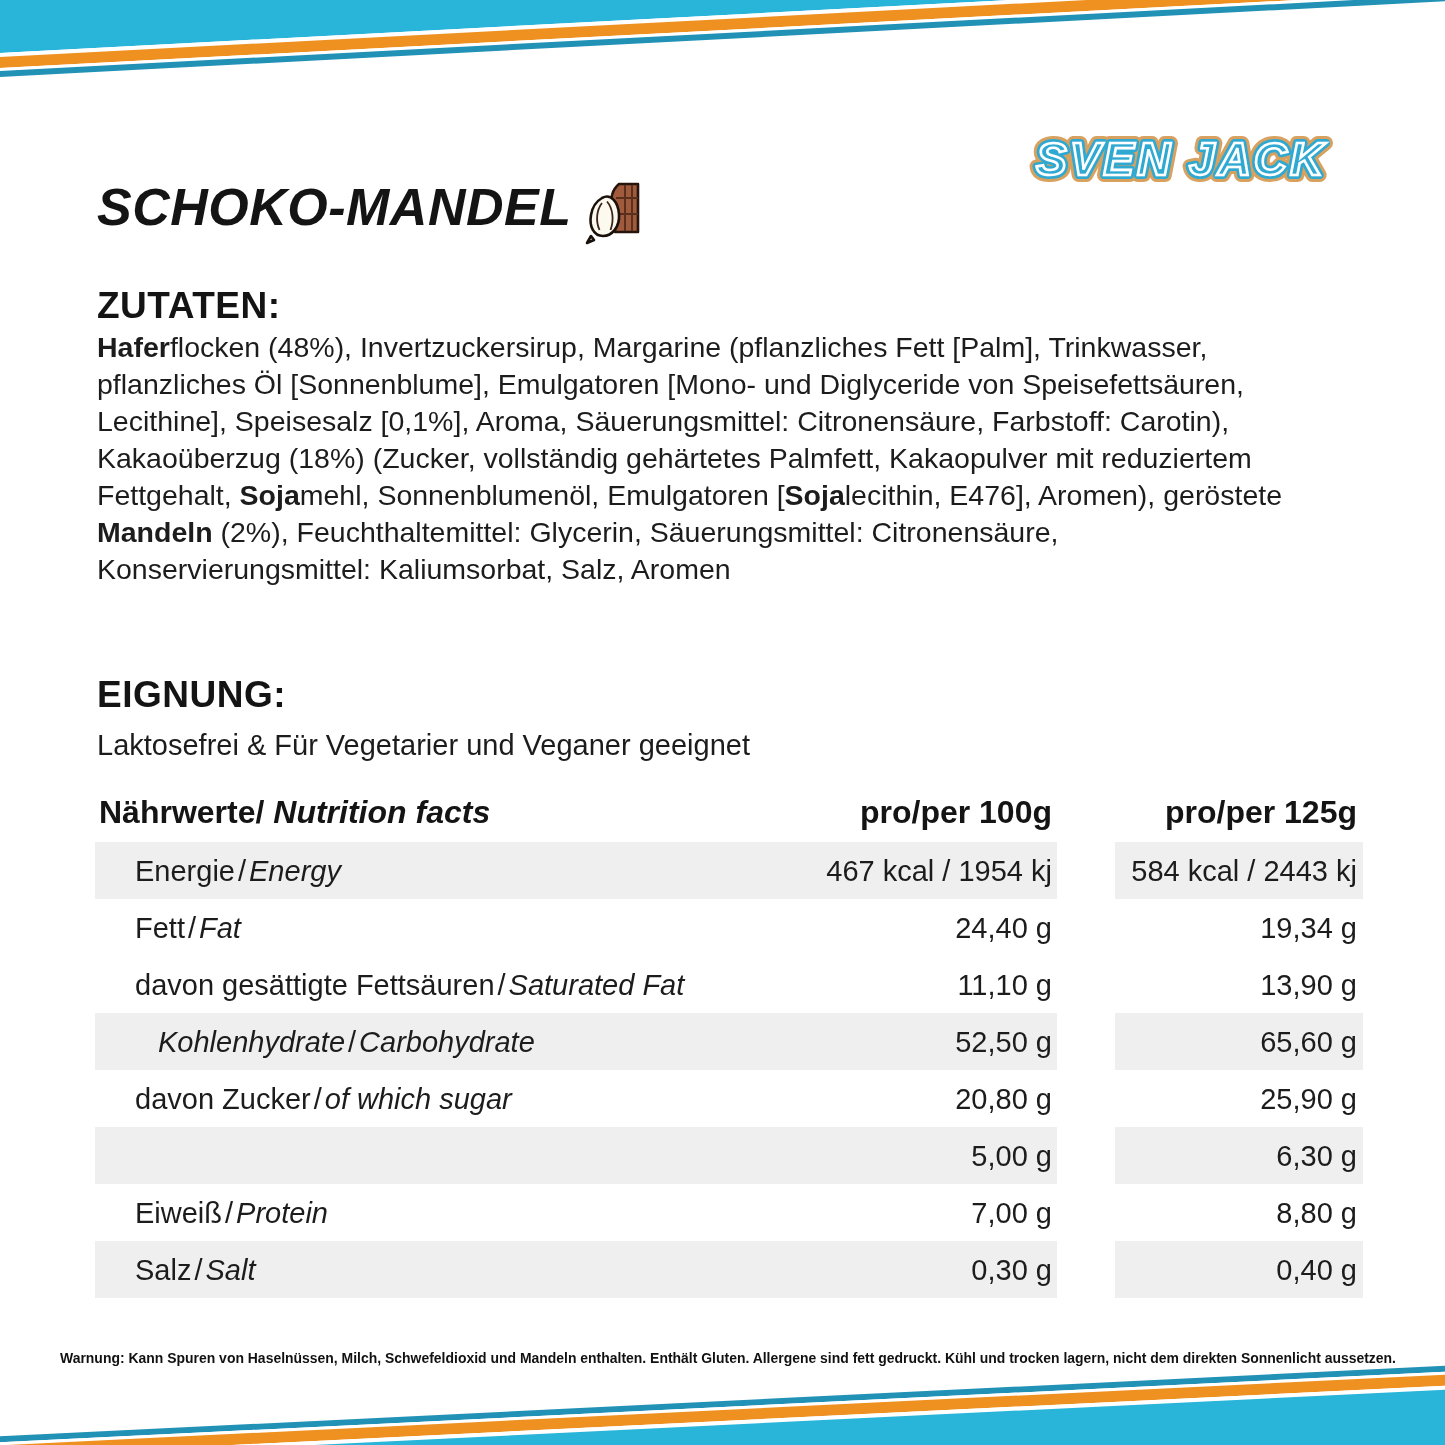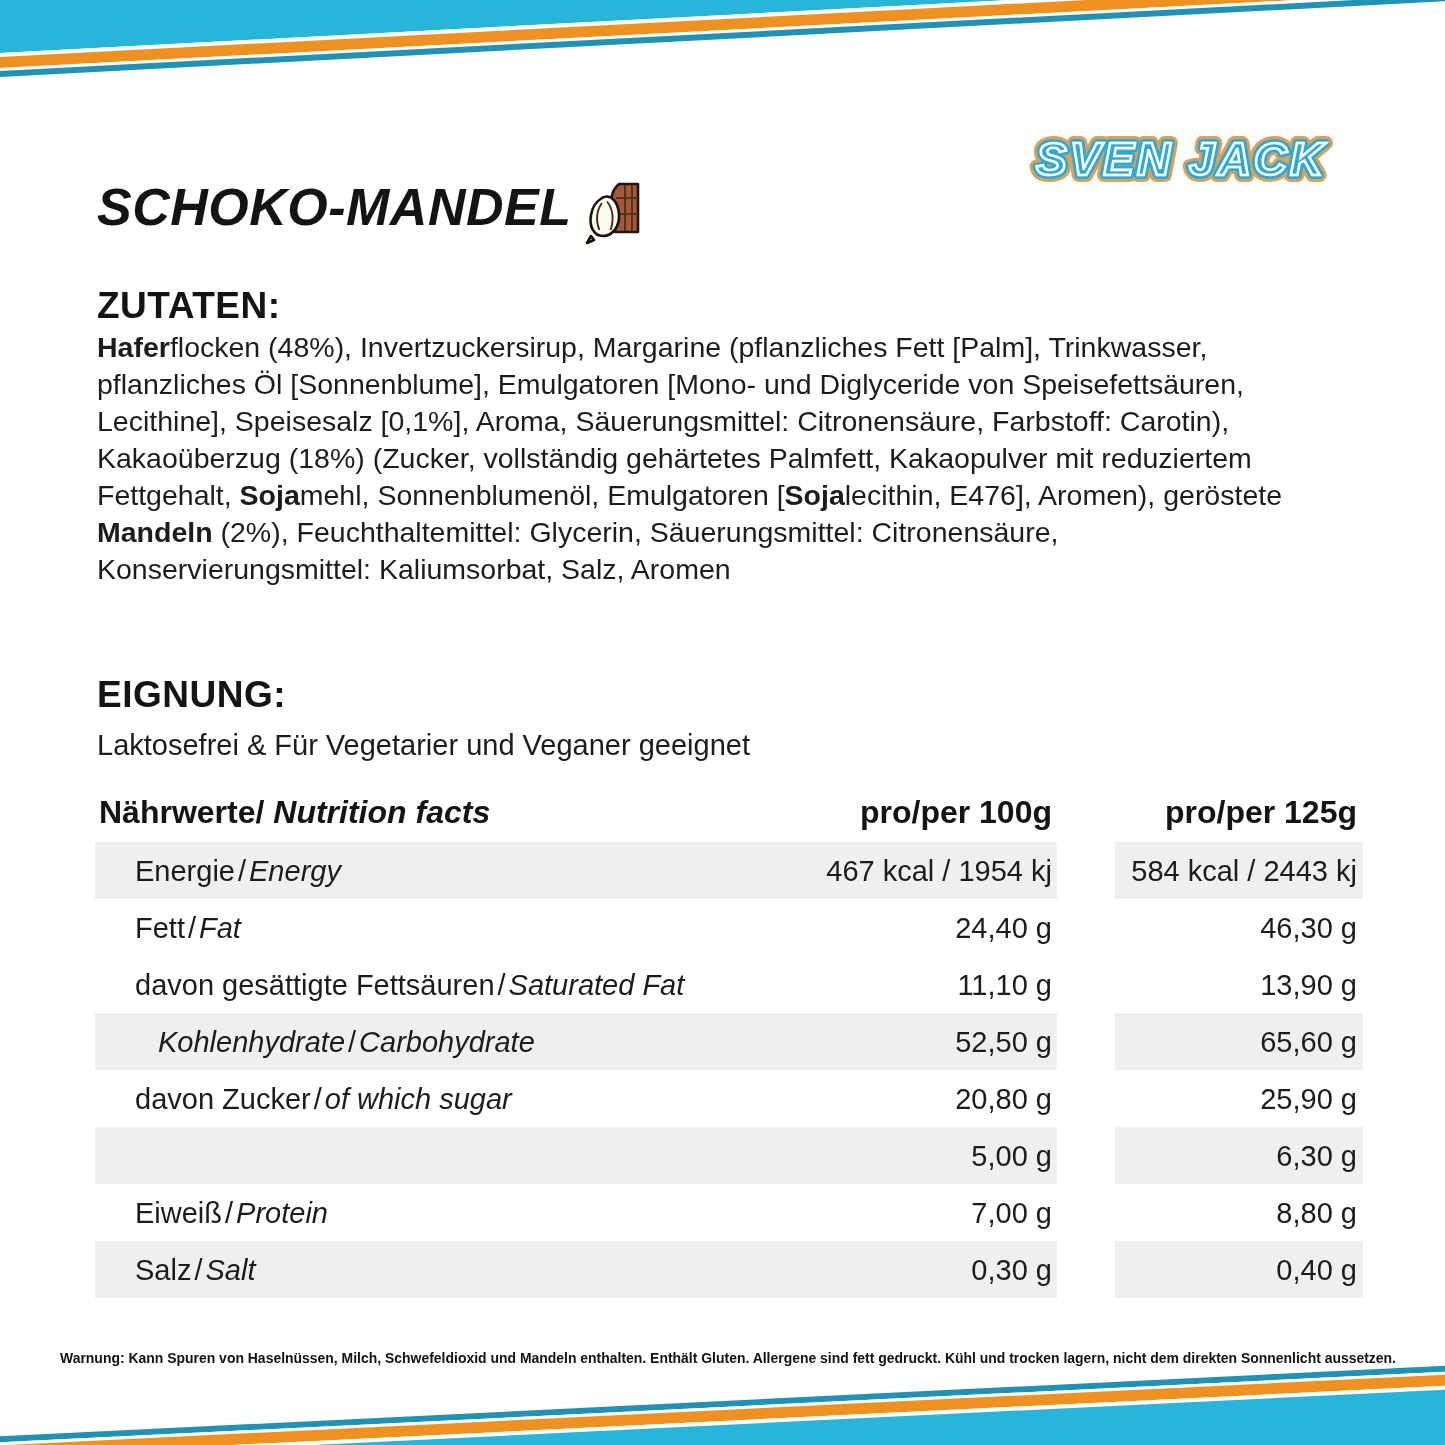--- a/index.html
+++ b/index.html
@@ -116,21 +116,21 @@
         <span class="de">Energie</span><span class="sl">/</span><span class="en">Energy</span>
       </div>
       <div class="t-val v100">467 kcal / 1954 kj</div>
       <div class="t-val v125">584 kcal / 2443 kj</div>
     </div>
       <div class="t-row">
       <div class="t-label">
         <span class="de">Fett</span><span class="sl">/</span><span class="en">Fat</span>
       </div>
       <div class="t-val v100">24,40 g</div>
-      <div class="t-val v125">46,30 g</div>
+      <div class="t-val v125">19,34 g</div>
     </div>
       <div class="t-row">
       <div class="t-label">
         <span class="de">davon gesättigte Fettsäuren</span><span class="sl">/</span><span class="en">Saturated Fat</span>
       </div>
       <div class="t-val v100">11,10 g</div>
       <div class="t-val v125">13,90 g</div>
     </div>
       <div class="t-row shaded">
       <div class="t-label">

